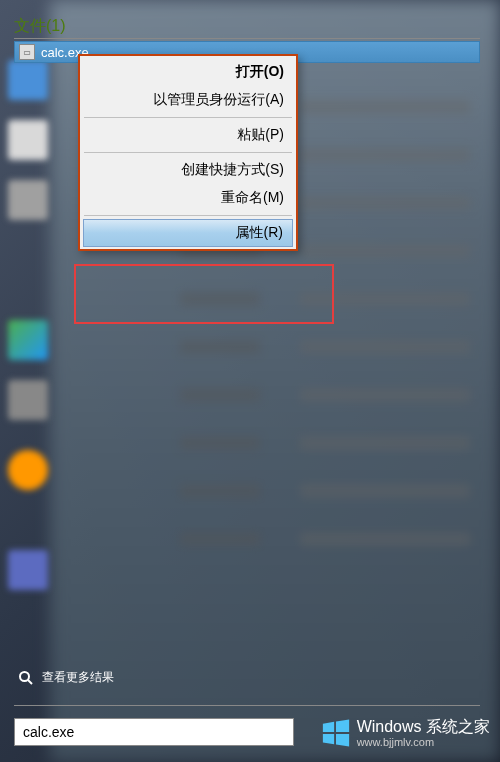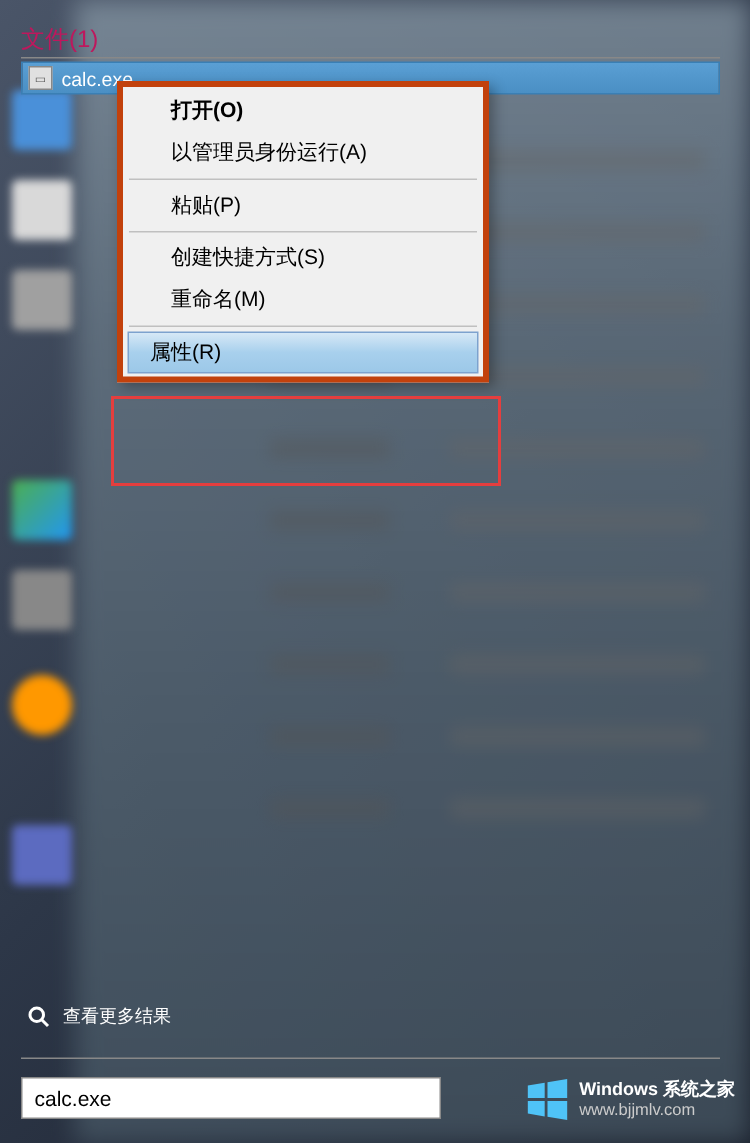--- a/index.html
+++ b/index.html
@@ -44,21 +44,21 @@
     .icon3 { background: #a0a0a0; }
     .icon4 { background: linear-gradient(135deg, #4CAF50, #2196F3); margin-top: 100px; }
     .icon5 { background: #888; }
     .icon6 { background: #FF9800; border-radius: 50%; margin-top: 30px; }
     .icon7 { background: #5c6bc0; margin-top: 60px; }
     
     .header {
       position: absolute;
       top: 16px;
       left: 14px;
-      color: #be185d;
+      color: #4d7c0f;
       font-size: 16px;
     }
     
     .header-line {
       position: absolute;
       top: 38px;
       left: 14px;
       right: 20px;
       height: 1px;
       background: #888;
@@ -92,25 +92,26 @@
     
     .file-name {
       color: #fff;
       font-size: 13px;
     }
     
     .context-menu {
       position: absolute;
       top: 54px;
       left: 78px;
-      width: 248px;
+      width: 220px;
       background: #f0f0f0;
-      border: 4px solid #c2410c;
+      border: 2px solid #c2410c;
       box-shadow: 3px 3px 8px rgba(0,0,0,0.3);
       padding: 2px;
+      text-align: right;
     }
     
     .menu-item {
       padding: 5px 10px 5px 30px;
       font-size: 14px;
       color: #000;
       cursor: pointer;
     }
     
     .menu-item.bold {
@@ -195,22 +196,22 @@
       margin-right: 6px;
     }
     
     .watermark-text {
       display: flex;
       flex-direction: column;
       line-height: 1.1;
     }
     
     .wm-top {
-      font-size: 12px;
-      font-weight: 700;
+      font-size: 16px;
+      font-weight: 400;
     }
     
     .wm-bottom {
       font-size: 11px;
       color: #ccc;
     }
     
     .blur-content {
       position: absolute;
       top: 70px;

